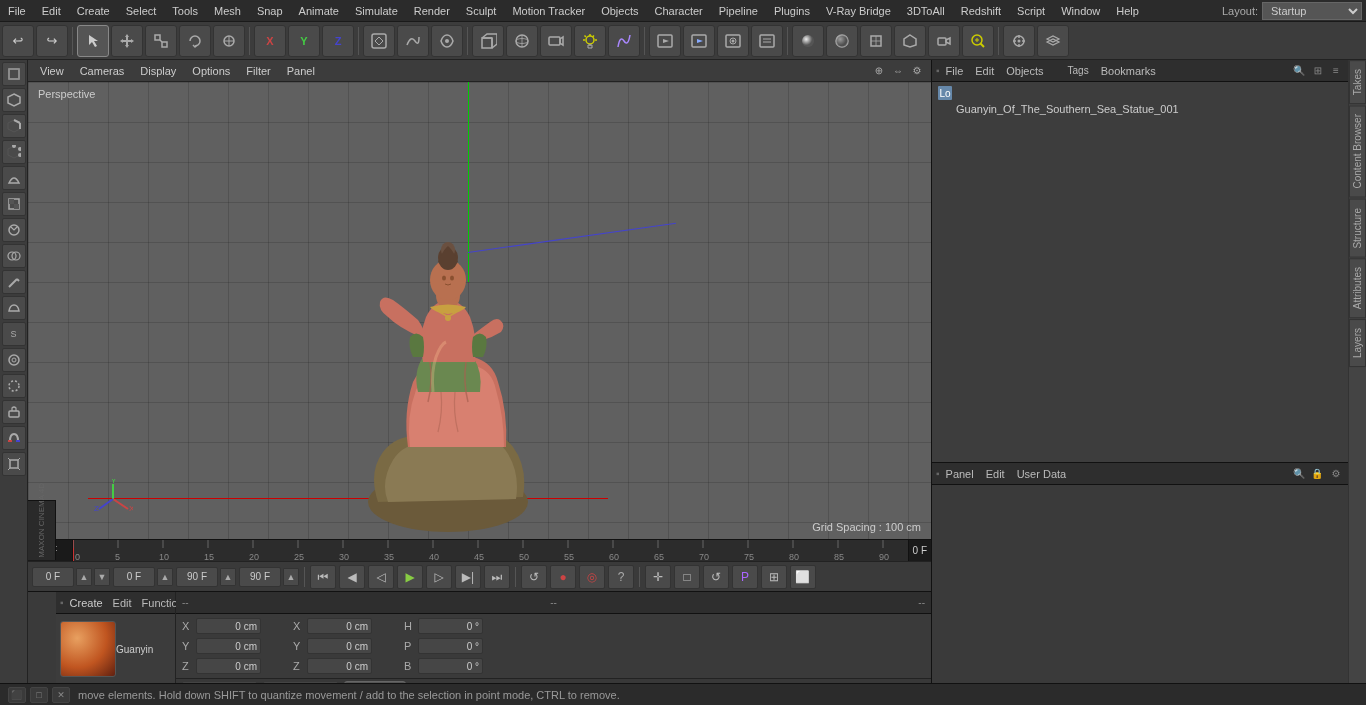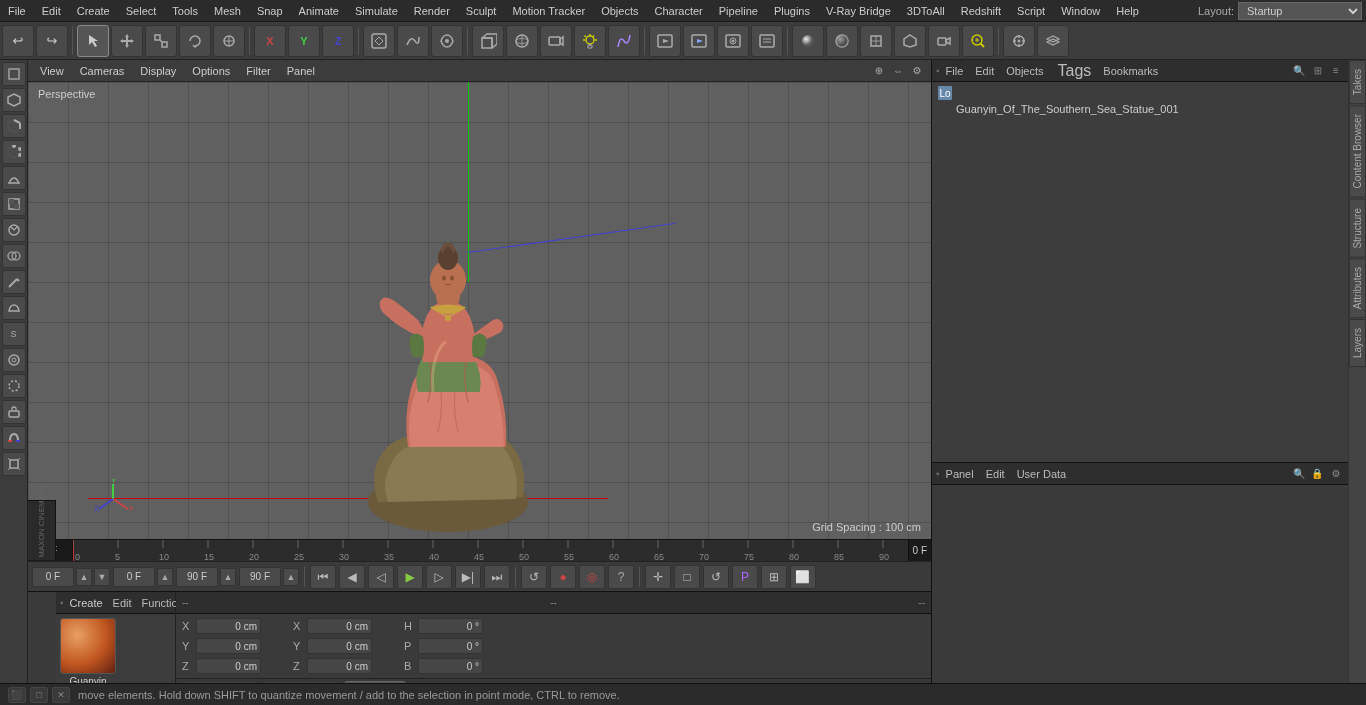--- a/index.html
+++ b/index.html
@@ -36,21 +36,21 @@
       padding-right: 4px;
     }
     #layout-label { color: #aaa; padding-right: 4px; }
     #layout-dropdown {
       background: #555;
       border: 1px solid #666;
       color: #ccc;
       font-size: 11px;
       padding: 1px 4px;
       height: 18px;
-      width: 124px;
+      width: 100px;
     }
 
     
     #toolbar {
       height: 38px;
       background: #3c3c3c;
       display: flex;
       align-items: center;
       border-bottom: 1px solid #222;
       padding: 0 2px;
@@ -1136,21 +1136,21 @@
 
           <div id="mat-panel">
             <div id="mat-header">
               <span class="section-header-icon">▪</span>
               <span>Create</span>
               <span style="color:#bbb;font-size:11px;margin-left:4px;">Edit</span>
               <span style="color:#bbb;font-size:11px;margin-left:4px;">Function</span>
               <span style="color:#bbb;font-size:11px;margin-left:4px;">Texture</span>
             </div>
             <div id="mat-body">
-              <div style="display:flex;flex-direction:column;align-items:center;">
+              <div style="display:flex;flex-direction:row;align-items:center;">
                 <div class="mat-swatch"></div>
                 <div class="material-name">Guanyin</div>
               </div>
             </div>
           </div>
 
           <div id="coord-panel">
             <div id="coord-panel-header">
               <span style="color:#888;font-size:10px;">--</span>
               <span style="flex:1;"></span>
@@ -1208,21 +1208,21 @@
     </div>
 
     <div id="right-column">
 
       <div id="obj-mgr-section">
         <div class="section-header">
           <span class="section-header-icon">▪</span>
           <span style="color:#bbb;font-size:11px;">File</span>
           <span style="color:#bbb;font-size:11px;margin-left:6px;">Edit</span>
           <span style="color:#bbb;font-size:11px;margin-left:6px;">Objects</span>
-          <span style="color:#bbb;font-size:16px;margin-left:8px;">Tags</span>
+          <span style="color:#bbb;font-size:10px;margin-left:18px;">Tags</span>
           <span style="color:#bbb;font-size:11px;margin-left:6px;">Bookmarks</span>
           <div style="margin-left:auto;display:flex;gap:2px;">
             <div class="panel-icon-btn">🔍</div>
             <div class="panel-icon-btn">⊞</div>
             <div class="panel-icon-btn">≡</div>
             <div class="panel-icon-btn">↗</div>
           </div>
         </div>
         <div id="obj-mgr-content">
           <div class="object-item">

